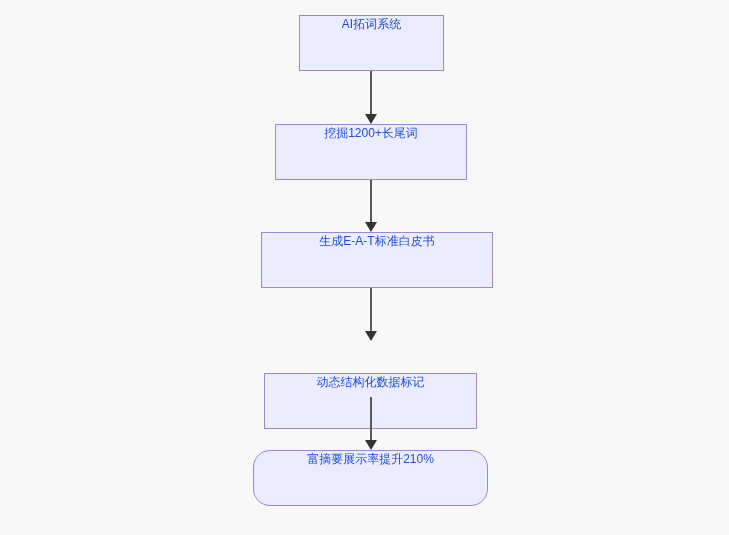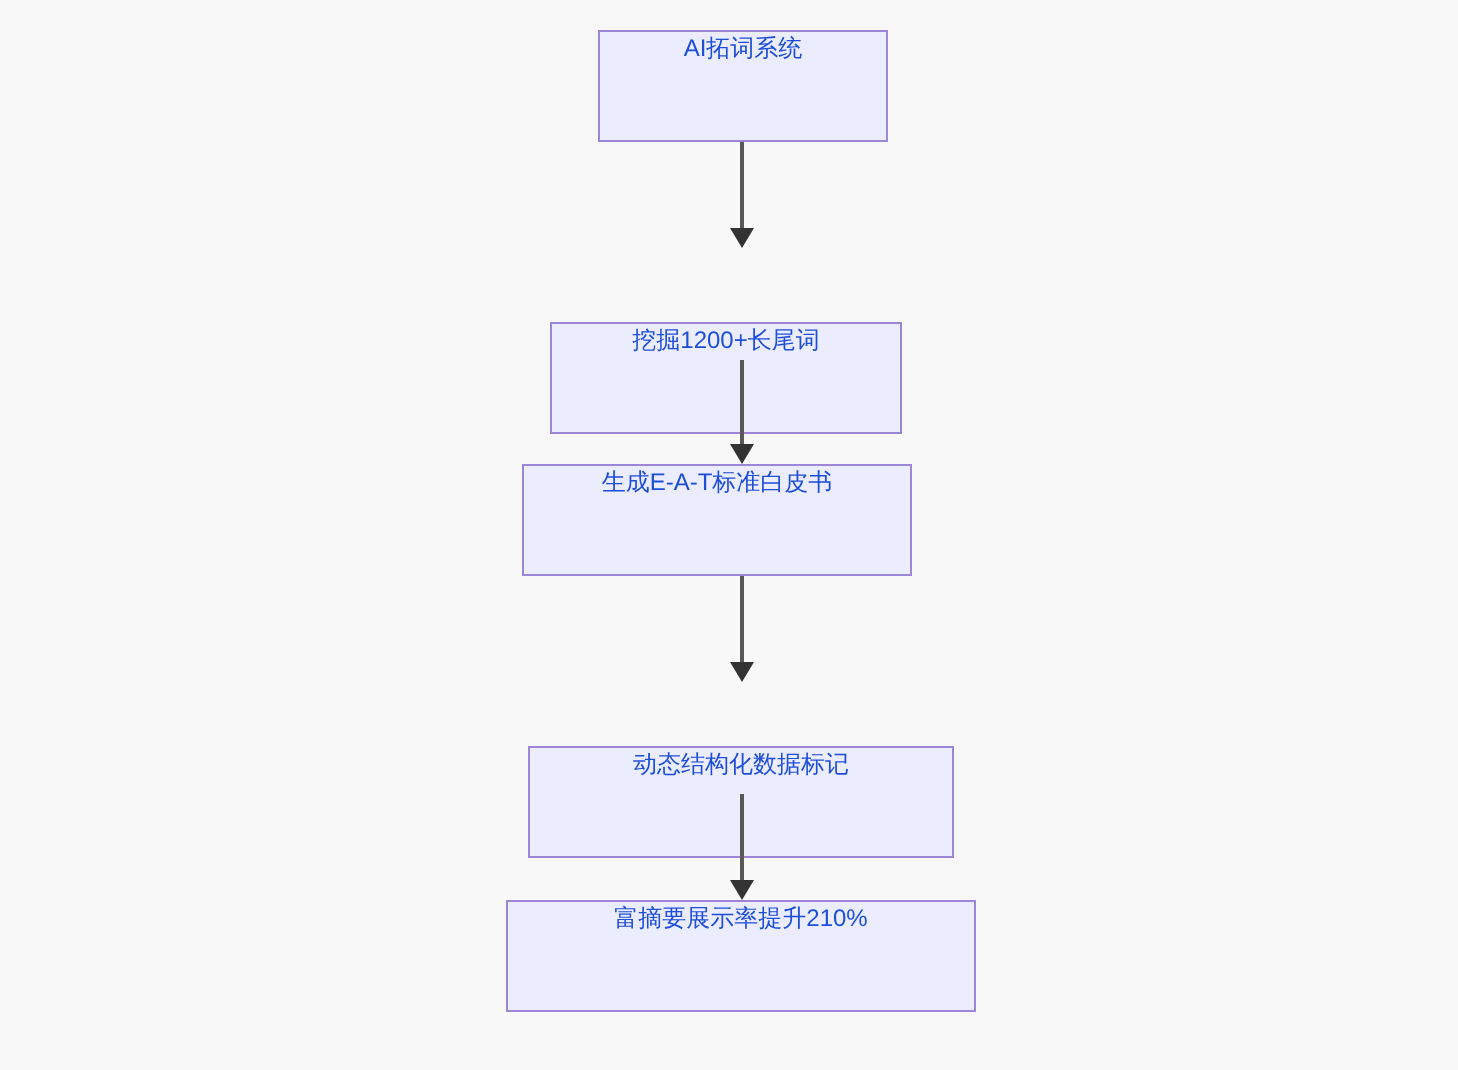--- a/index.html
+++ b/index.html
@@ -25,24 +25,24 @@
     border: 1.5px solid #9c86d8;
     display: flex;
     align-items: flex-start;
     justify-content: center;
     font-size: 12px;
     color: #1d4ed8;
     text-align: center;
     white-space: nowrap;
   }
   .flow-node-1 { left: 299px; top: 15px;  width: 145px; height: 56px; }
-  .flow-node-2 { left: 275px; top: 124px; width: 176px; height: 56px; margin-top: 37px; }
-  .flow-node-3 { left: 261px; top: 232px; width: 195px; height: 56px; }
+  .flow-node-2 { left: 275px; top: 124px; width: 192px; height: 56px; }
+  .flow-node-3 { left: 261px; top: 232px; width: 232px; height: 56px; }
   .flow-node-4 { left: 264px; top: 341px; width: 213px; height: 56px; margin-top: 32px; }
-  .flow-node-5 { left: 253px; top: 450px; width: 235px; height: 56px; }
+  .flow-node-5 { left: 253px; top: 450px; width: 235px; height: 56px; border-radius: 17px; }
 
   .flow-arrow {
     position: absolute;
     left: 364px;
     width: 14px;
   }
   .flow-arrow-1 { top: 71px;  height: 53px; }
   .flow-arrow-2 { top: 180px; height: 52px; }
   .flow-arrow-3 { top: 288px; height: 53px; }
   .flow-arrow-4 { top: 397px; height: 53px; }

